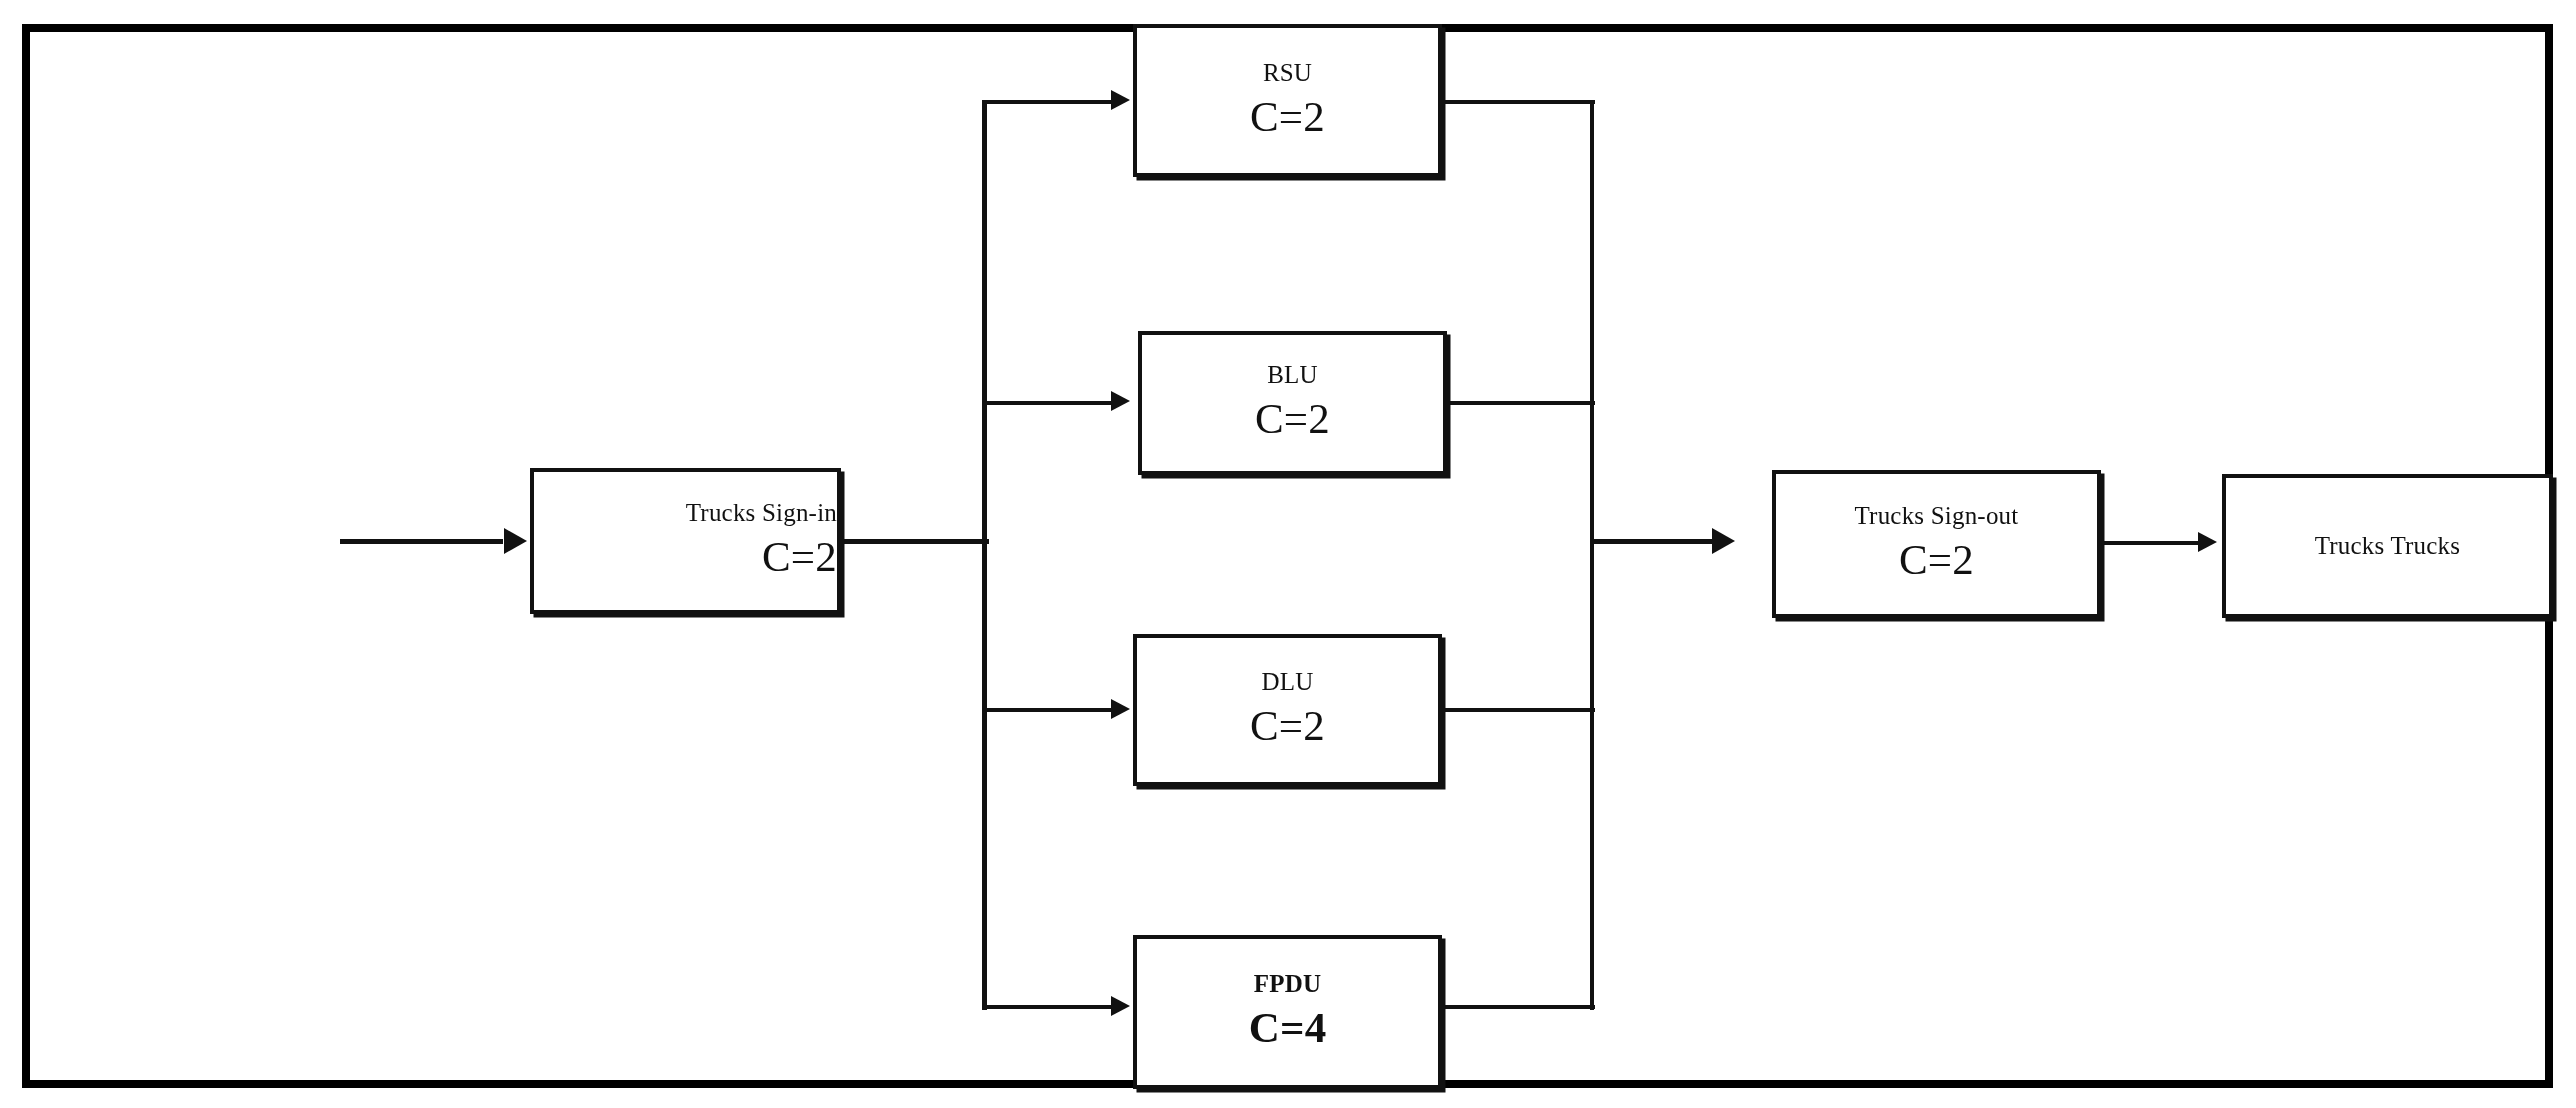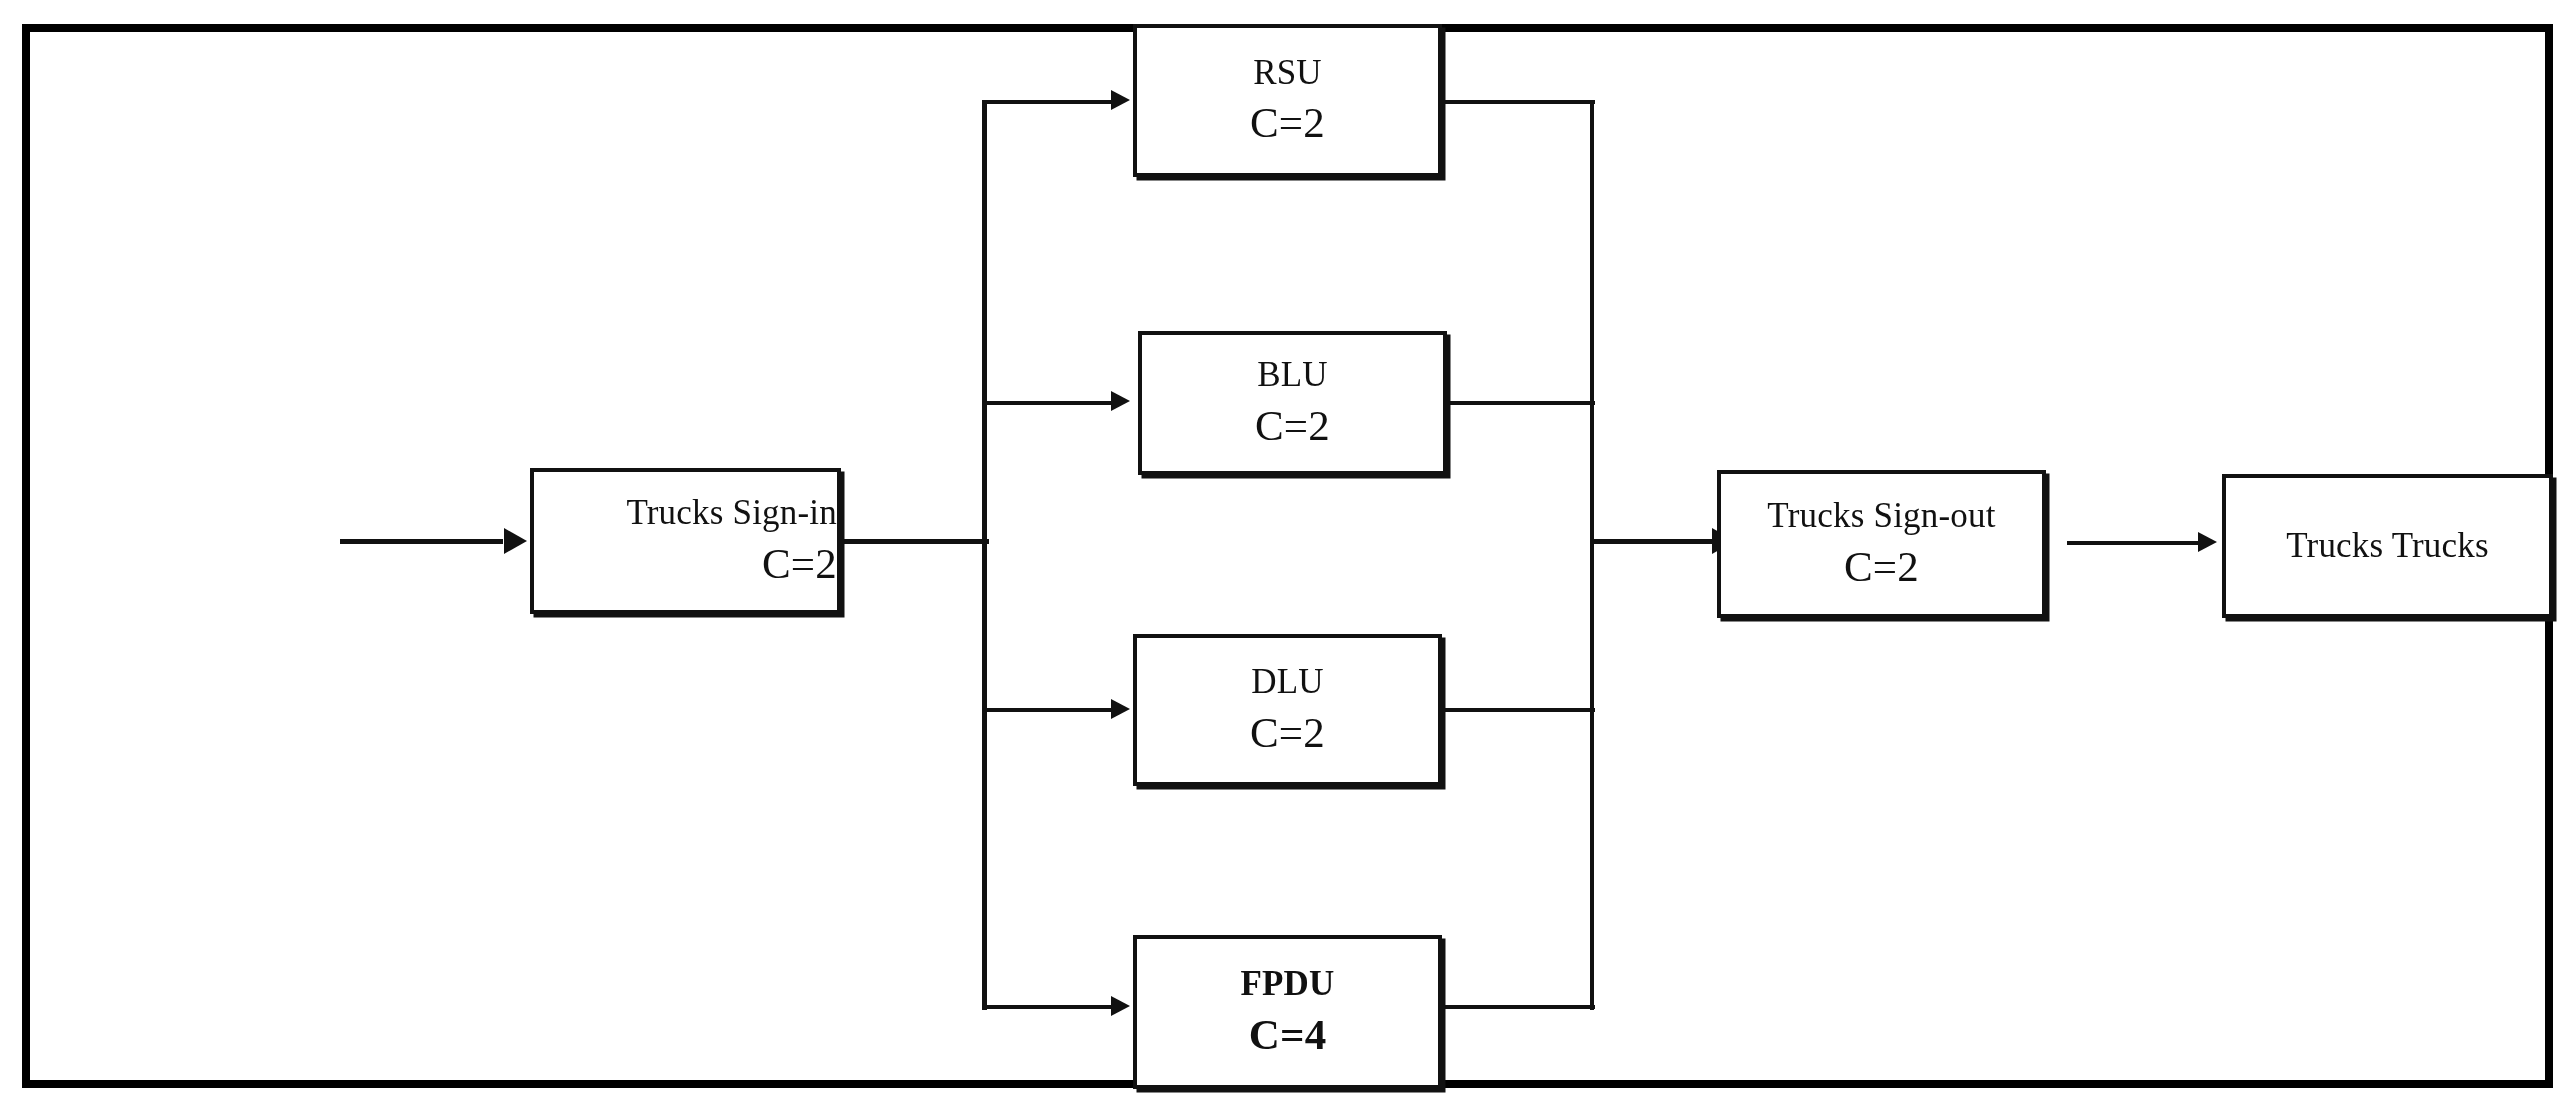--- a/index.html
+++ b/index.html
@@ -36,21 +36,21 @@
     display: flex;
     flex-direction: column;
     align-items: center;
     justify-content: center;
     text-align: center;
     color: #111111;
     line-height: 1.28;
     z-index: 5;
   }
   .node .label-main {
-    font-size: 35px;
+    font-size: 25px;
     letter-spacing: 0.2px;
     white-space: nowrap;
   }
   .node .label-sub {
     font-size: 43px;
     letter-spacing: 0.2px;
     white-space: nowrap;
   }
   
   .hline {
@@ -136,21 +136,21 @@
   <div class="hline thin" style="left:1443px; top:100px; width:152px;"></div>
   <div class="hline thin" style="left:1443px; top:401px; width:152px;"></div>
   <div class="hline thin" style="left:1443px; top:708px; width:152px;"></div>
   <div class="hline thin" style="left:1443px; top:1005px; width:152px;"></div>
 
   <div class="vline thin" style="left:1590px; top:100px; height:910px;"></div>
 
   <div class="hline" style="left:1590px; top:539px; width:124px;"></div>
   <div class="arrowhead" style="left:1712px; top:528px;"></div>
 
-  <div class="node" style="left:1717px; top:470px; width:329px; height:148px;">
+  <div class="node" style="left:1772px; top:470px; width:329px; height:148px;">
     <div class="label-main">Trucks Sign-out</div>
     <div class="label-sub">C=2</div>
   </div>
 
   <div class="hline thin" style="left:2067px; top:541px; width:133px;"></div>
   <div class="arrowhead small" style="left:2198px; top:532px;"></div>
 
   <div class="node" style="left:2222px; top:474px; width:331px; height:144px;">
     <div class="label-main">Trucks Trucks</div>
   </div>

